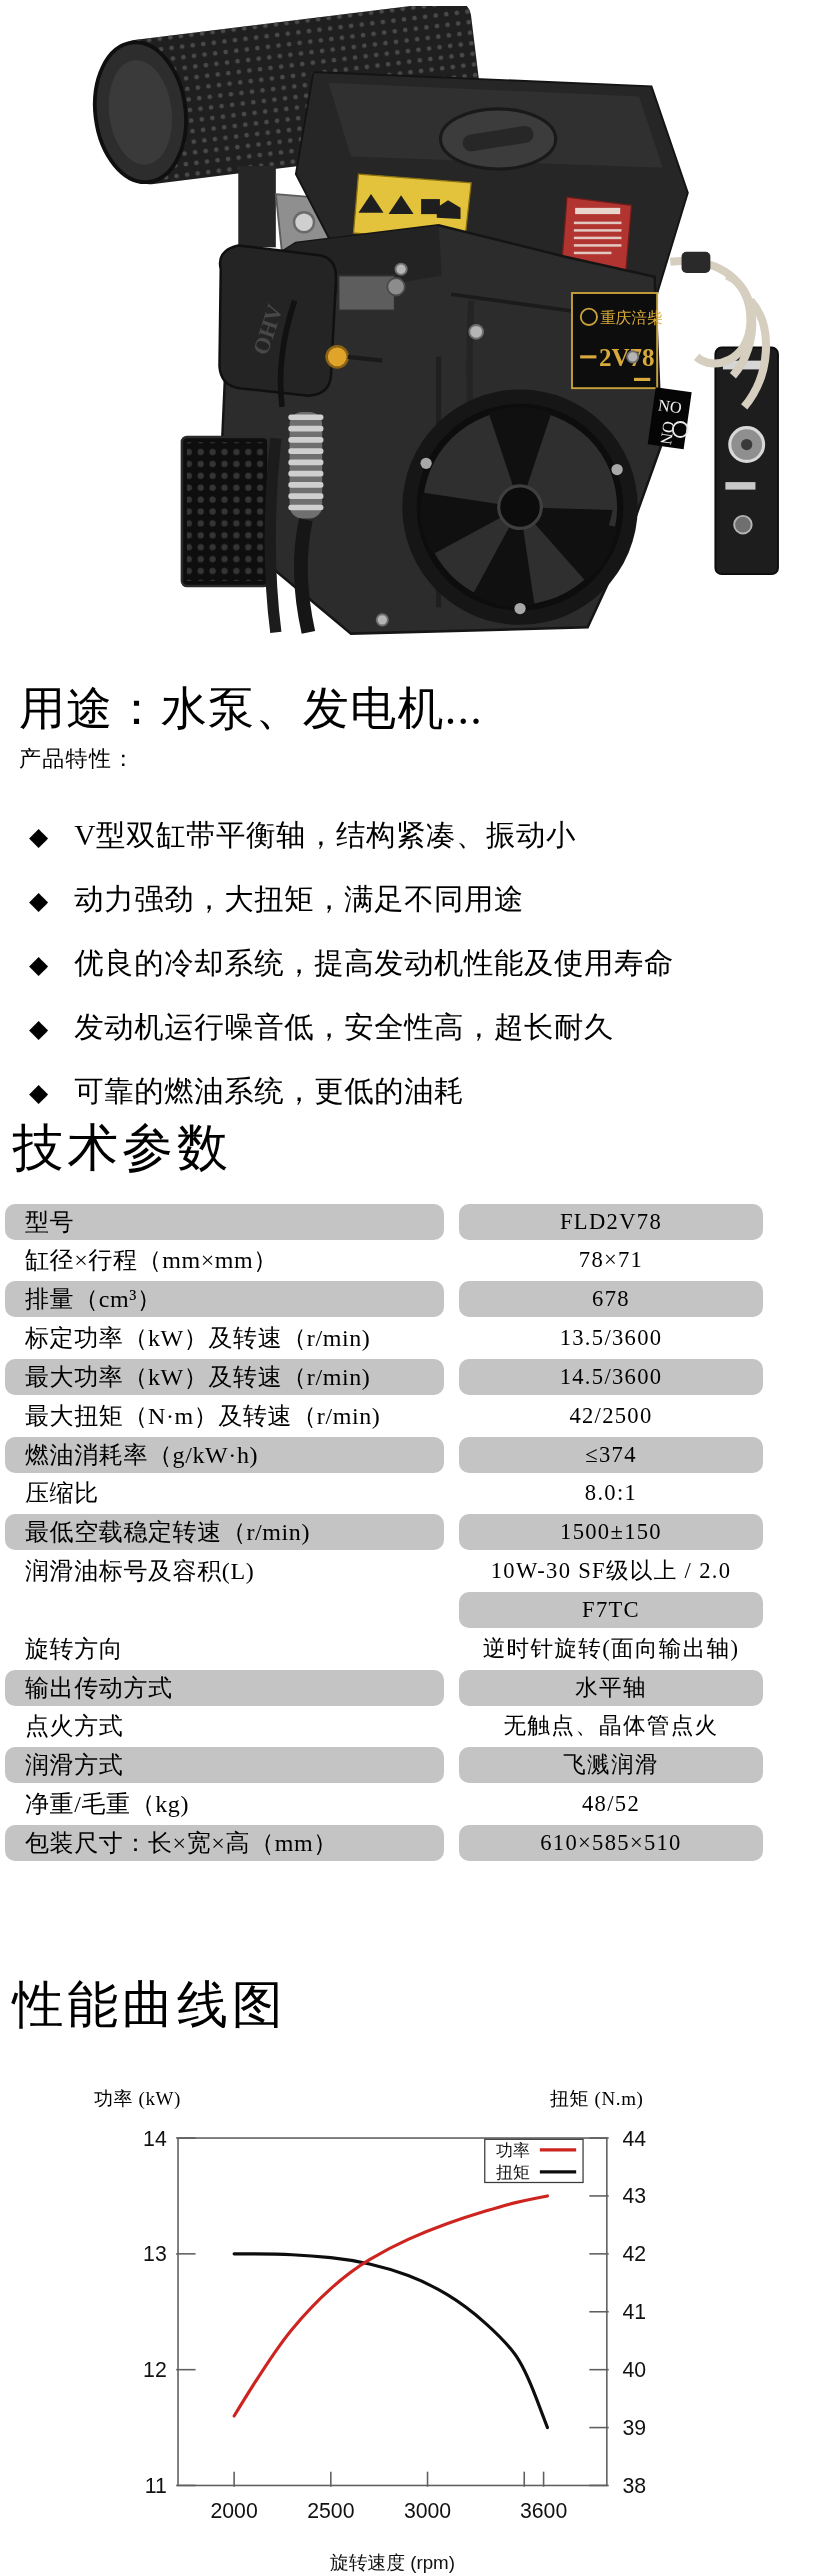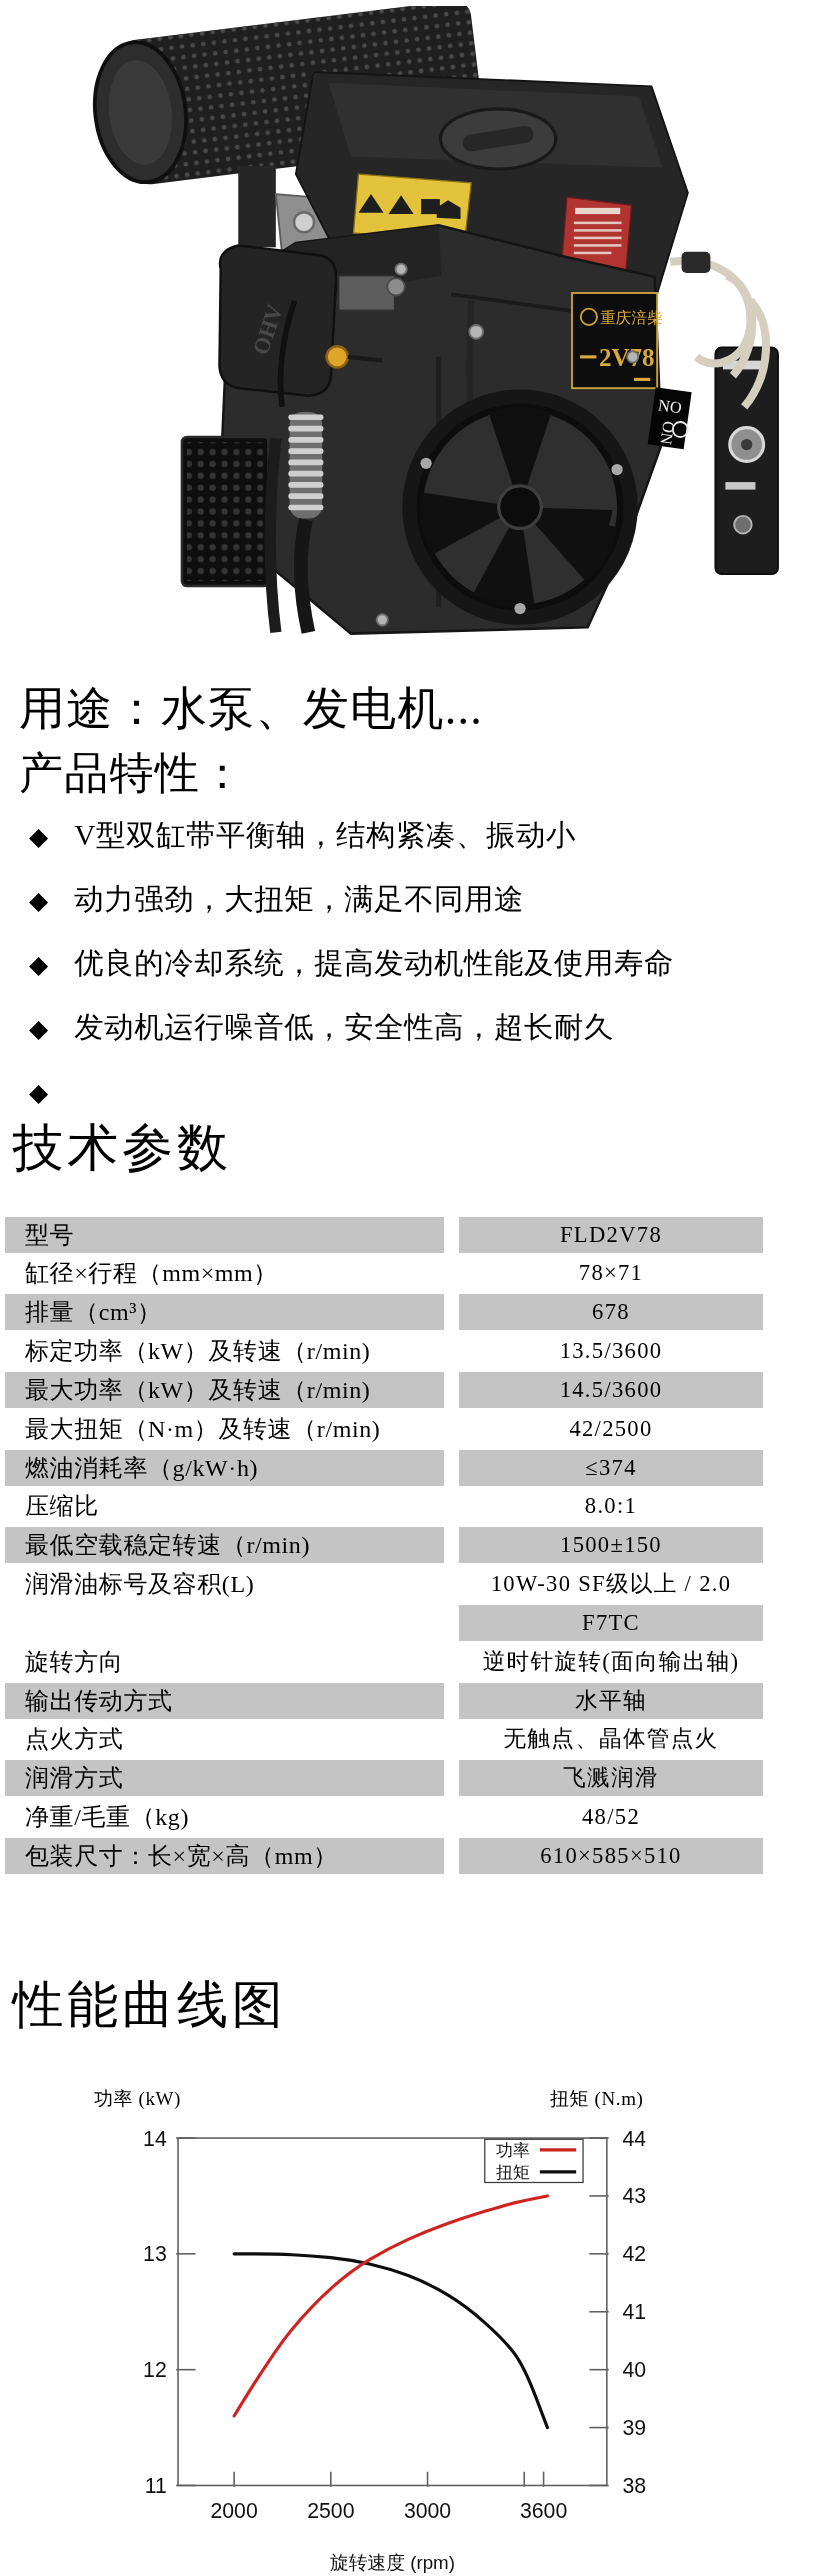--- a/index.html
+++ b/index.html
@@ -1,29 +1,29 @@
 <!DOCTYPE html>
 <html style="font-size:10px"><head>
 <meta charset="utf-8">
 <style>
   html,body{margin:0;padding:0;background:#fff;}
   .page{position:relative;width:814px;height:2576px;background:#ffffff;overflow:hidden;
         font-family:"Liberation Serif","DejaVu Serif",serif;color:#000;}
   .abs{position:absolute;}
   
   .usage-line{left:19px;top:678px;font-size:46px;letter-spacing:1.3px;}
-  .features-title{left:19px;top:744px;font-size:44px;letter-spacing:1.3px;}
+  .features-title{left:19px;top:744px;font-size:22px;letter-spacing:1.3px;}
   .feature-item{left:29px;height:44px;display:flex;align-items:center;}
   .feature-item .bullet{font-family:"DejaVu Sans",sans-serif;font-size:25px;margin-right:26px;line-height:1;}
   .feature-item .ftext{font-size:29.4px;letter-spacing:0.6px;white-space:nowrap;}
   
   .section-heading{left:12.5px;font-size:51px;letter-spacing:3.8px;}
   
   .spec-row{position:absolute;left:0;width:814px;height:36px;}
-  .spec-cell{position:absolute;top:15px;height:36px;line-height:36px;overflow:hidden;}
+  .spec-cell{position:absolute;top:2px;height:36px;line-height:36px;overflow:hidden;border-radius:10px;}
   .spec-label{left:5px;width:439px;padding-left:20px;box-sizing:border-box;font-size:24px;letter-spacing:0.6px;}
   .spec-value{left:459px;width:304px;text-align:center;font-size:22.6px;letter-spacing:1.3px;}
   .gray{background:#c4c4c4;}
   
   .axis-header{font-family:Liberation Serif, serif;font-size:19px;letter-spacing:0.6px;}
   #perf-chart text{font-family:"Liberation Sans","DejaVu Sans",sans-serif;}
   svg{display:block;}
 </style>
 </head>
 <body>
@@ -190,20 +190,21 @@
   <div class="abs feature-item" style="top:942px;">
     <span class="bullet">◆</span>
     <span class="ftext">优良的冷却系统，提高发动机性能及使用寿命</span>
   </div>
   <div class="abs feature-item" style="top:1006px;">
     <span class="bullet">◆</span>
     <span class="ftext">发动机运行噪音低，安全性高，超长耐久</span>
   </div>
   <div class="abs feature-item" style="top:1070px;">
     <span class="bullet">◆</span>
+    <span class="ftext">可靠的燃油系统，更低的油耗</span>
   </div>
 
   <div class="abs section-heading" style="top:1114px;">技术参数</div>
 
   <div class="abs" style="left:0;top:0;">
     <div class="spec-row" style="top:1202px;">
       <div class="spec-cell spec-label gray">型号</div>
       <div class="spec-cell spec-value gray">FLD2V78</div>
     </div>
     <div class="spec-row" style="top:1240px;">

